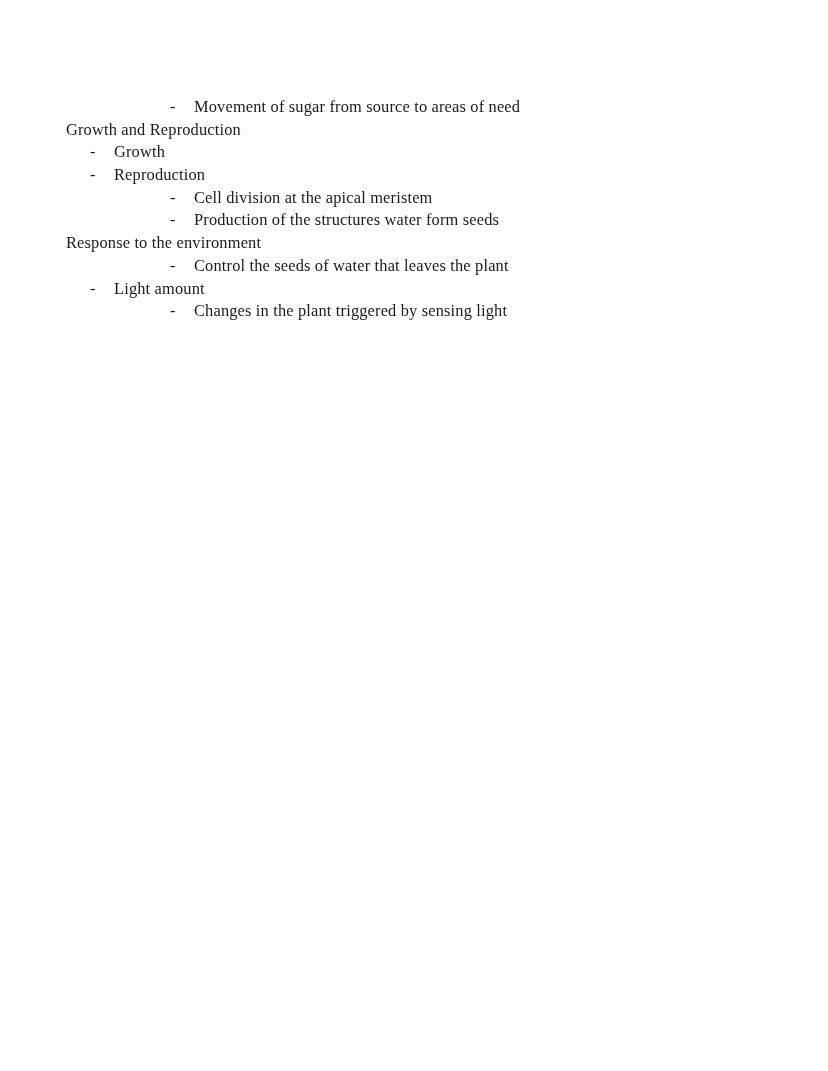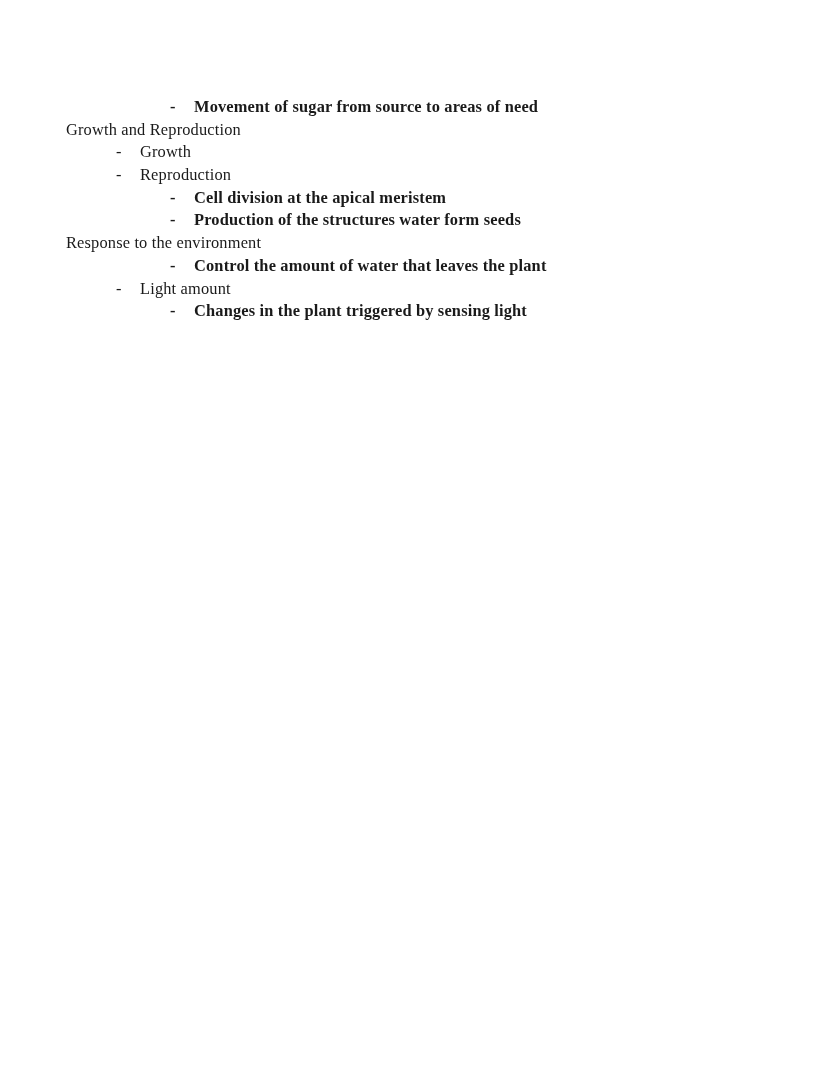--- a/index.html
+++ b/index.html
@@ -37,22 +37,22 @@
     line-height: 22.7px;
     white-space: nowrap;
     color: #1a1a1a;
     font-size: 16.4px;
     font-family: "Liberation Serif", "DejaVu Serif", serif;
     letter-spacing: 0.01em;
   }
 
   
   .level-0 { padding-left: 66px; }
-  .level-1 { padding-left: 116px; }
-  .level-2 { padding-left: 170px; font-weight: bold; }
+  .level-1 { padding-left: 90px; }
+  .level-2 { padding-left: 170px; }
 
   .bullet-dash {
     display: inline-block;
     color: #1a1a1a;
     font-size: 16.4px;
     vertical-align: baseline;
   }
 
   
   .level-1 .bullet-dash { width: 24px; }
@@ -69,17 +69,17 @@
 <div class="page">
   <div class="doc-body" id="outline-content">
 
   <div class="outline-line level-2"><span class="bullet-dash">-</span><span class="line-text">Movement of sugar from source to areas of need</span></div>
       <div class="outline-line level-0"><span class="line-text">Growth and Reproduction</span></div>
       <div class="outline-line level-1"><span class="bullet-dash">-</span><span class="line-text">Growth</span></div>
       <div class="outline-line level-1"><span class="bullet-dash">-</span><span class="line-text">Reproduction</span></div>
       <div class="outline-line level-2"><span class="bullet-dash">-</span><span class="line-text">Cell division at the apical meristem</span></div>
       <div class="outline-line level-2"><span class="bullet-dash">-</span><span class="line-text">Production of the structures water form seeds</span></div>
       <div class="outline-line level-0"><span class="line-text">Response to the environment</span></div>
-      <div class="outline-line level-2"><span class="bullet-dash">-</span><span class="line-text">Control the amount of water that leaves the plant</span></div>
+      <div class="outline-line level-2"><span class="bullet-dash">-</span><span class="line-text">Control the seeds of water that leaves the plant</span></div>
       <div class="outline-line level-1"><span class="bullet-dash">-</span><span class="line-text">Light amount</span></div>
       <div class="outline-line level-2"><span class="bullet-dash">-</span><span class="line-text">Changes in the plant triggered by sensing light</span></div>
     </div>
 </div>
 
 </body></html>

